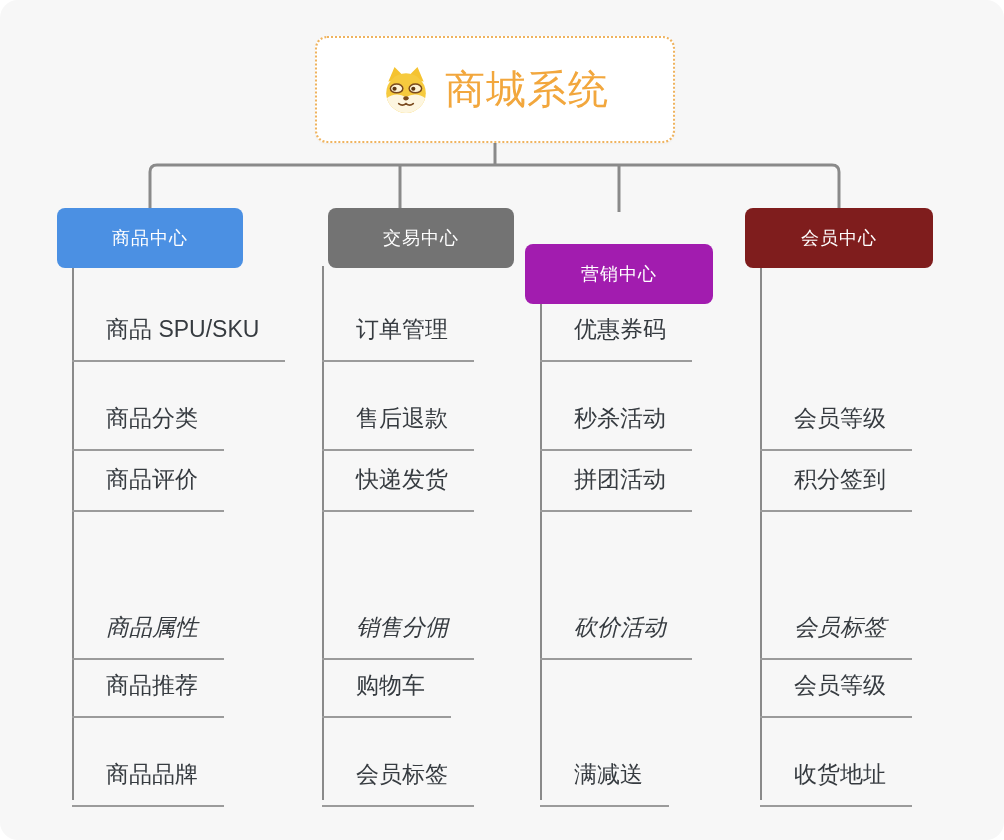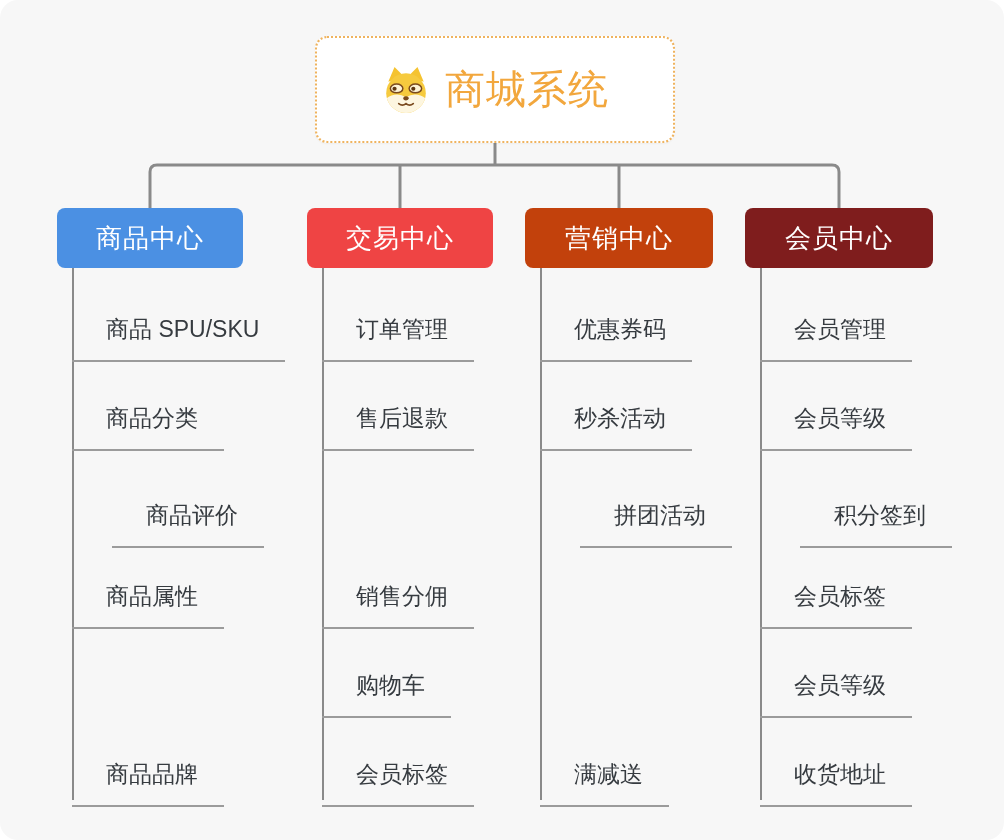--- a/index.html
+++ b/index.html
@@ -46,21 +46,21 @@
   .branch-node {
     position: absolute;
     top: 208px;
     height: 60px;
     width: 186px;
     border-radius: 8px;
     display: flex;
     align-items: center;
     justify-content: center;
     color: #ffffff;
-    font-size: 26px;
+    font-size: 18px;
     letter-spacing: 1px;
     white-space: nowrap;
   }
   .branch-1 { left: 57px; }
   .branch-2 { left: 307px; }
   .branch-3 { left: 525px; width: 188px; }
   .branch-4 { left: 745px; width: 188px; }
 
   
   .leaf {
@@ -71,22 +71,22 @@
     color: #363b40;
     border-bottom: 2px solid #9b9b9b;
     white-space: nowrap;
   }
   .col-1 { left: 72px; }
   .col-2 { left: 322px; }
   .col-3 { left: 540px; }
   .col-4 { left: 760px; }
   .row-1 { top: 314px; }
   .row-2 { top: 403px; }
-  .row-3 { top: 500px; margin-left: 40px; }
-  .row-4 { top: 581px; }
+  .row-3 { top: 464px; }
+  .row-4 { top: 612px; font-style: italic; }
   .row-5 { top: 670px; }
   .row-6 { top: 759px; text-align: right; }
 </style>
 </head>
 <body>
 
 <div class="canvas">
 
   <svg class="connectors" viewBox="0 0 1004 840" xmlns="http://www.w3.org/2000/svg">
     <g stroke="#8a8a8a" stroke-width="3" fill="none">
@@ -118,47 +118,49 @@
       <circle cx="31" cy="22.8" r="2" fill="#5f3812"></circle>
       <ellipse cx="24" cy="32" rx="2.6" ry="2" fill="#7a4a1e"></ellipse>
       <path d="M17 37 Q20.5 40 24 37 Q27.5 40 31 37" stroke="#7a4a1e" stroke-width="1.6" fill="none" stroke-linecap="round"></path>
     </svg>
     <span class="root-title" style="color: rgb(242, 167, 61);">商城系统</span>
   </div>
 
   <div class="branch-node branch-1" style="background-color: rgb(75, 144, 227);">
     <span>商品中心</span>
   </div>
-  <div class="branch-node branch-2" style="background-color: #ef4444;">
+  <div class="branch-node branch-2" style="background-color: #737373; margin-left: 21px;">
     <span>交易中心</span>
   </div>
-  <div class="branch-node branch-3" style="background-color: #c2410c;">
+  <div class="branch-node branch-3" style="background-color: #a21caf; margin-top: 36px;">
     <span>营销中心</span>
   </div>
   <div class="branch-node branch-4" style="background-color: #7f1d1d;">
     <span>会员中心</span>
   </div>
 
   <div class="leaf col-1 row-1">商品 SPU/SKU</div>
   <div class="leaf col-1 row-2">商品分类</div>
   <div class="leaf col-1 row-3">商品评价</div>
   <div class="leaf col-1 row-4">商品属性</div>
+  <div class="leaf col-1 row-5">商品推荐</div>
   <div class="leaf col-1 row-6">商品品牌</div>
 
   <div class="leaf col-2 row-1">订单管理</div>
   <div class="leaf col-2 row-2">售后退款</div>
+  <div class="leaf col-2 row-3">快递发货</div>
   <div class="leaf col-2 row-4">销售分佣</div>
   <div class="leaf col-2 row-5">购物车</div>
   <div class="leaf col-2 row-6">会员标签</div>
 
   <div class="leaf col-3 row-1">优惠券码</div>
   <div class="leaf col-3 row-2">秒杀活动</div>
   <div class="leaf col-3 row-3">拼团活动</div>
+  <div class="leaf col-3 row-4">砍价活动</div>
   <div class="leaf col-3 row-6">满减送</div>
 
-  <div class="leaf col-4 row-1">会员管理</div>
   <div class="leaf col-4 row-2">会员等级</div>
   <div class="leaf col-4 row-3">积分签到</div>
   <div class="leaf col-4 row-4">会员标签</div>
   <div class="leaf col-4 row-5">会员等级</div>
   <div class="leaf col-4 row-6">收货地址</div>
 
 </div>
 
 </body></html>

